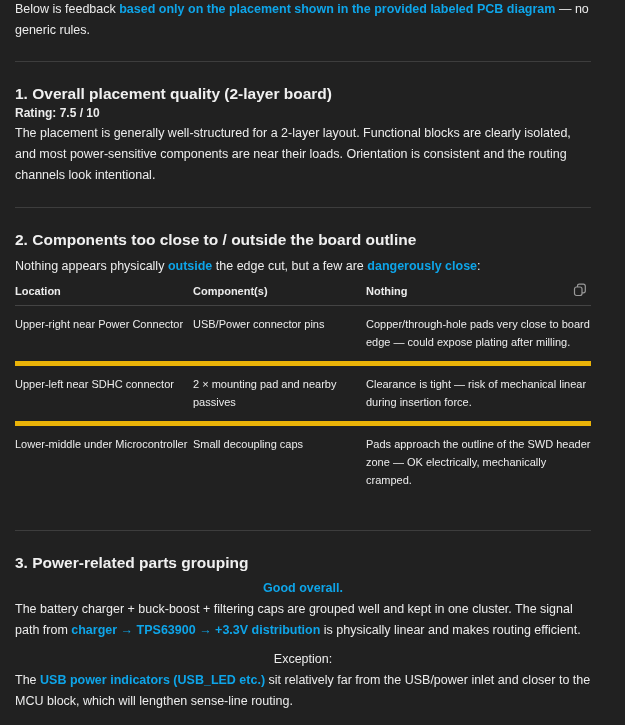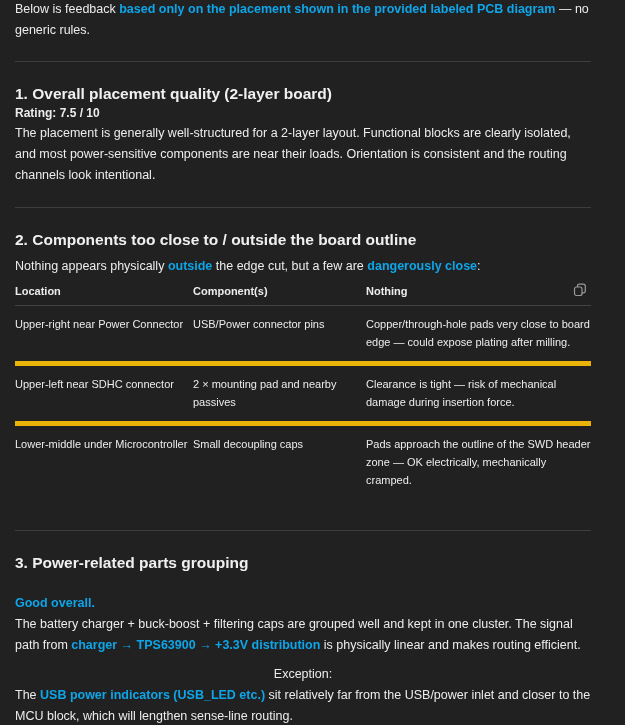--- a/index.html
+++ b/index.html
@@ -64,34 +64,34 @@
     </thead>
     <tbody>
       <tr>
         <td>Upper-right near Power Connector</td>
         <td>USB/Power connector pins</td>
         <td>Copper/through-hole pads very close to board edge — could expose plating after milling.</td>
       </tr>
       <tr>
         <td>Upper-left near SDHC connector</td>
         <td>2 × mounting pad and nearby passives</td>
-        <td>Clearance is tight — risk of mechanical damage during insertion force.</td>
+        <td>Clearance is tight — risk of mechanical linear during insertion force.</td>
       </tr>
       <tr>
         <td>Lower-middle under Microcontroller</td>
         <td>Small decoupling caps</td>
         <td>Pads approach the outline of the SWD header zone — OK electrically, mechanically cramped.</td>
       </tr>
     </tbody>
   </table>
 
   <hr style="margin-top:31px;">
 
   <h2 style="margin-top:22px;">3. Power-related parts grouping</h2>
-  <p style="margin-top:20px;"><b>Good overall.</b></p>
+  <p style="margin-top:5px;text-align:center;"><b>Good overall.</b></p>
   <p>
     <span>The battery charger + buck-boost + filtering caps are grouped well and kept in one cluster. The signal path from </span><b>charger → TPS63900 → +3.3V distribution</b><span> is physically linear and makes routing efficient.</span>
   </p>
   <p style="margin-top:8px;text-align:center;">Exception:</p>
   <p>
     <span>The </span><b>USB power indicators (USB_LED etc.)</b><span> sit relatively far from the USB/power inlet and closer to the MCU block, which will lengthen sense-line routing.</span>
   </p>
 
 </div>
 

